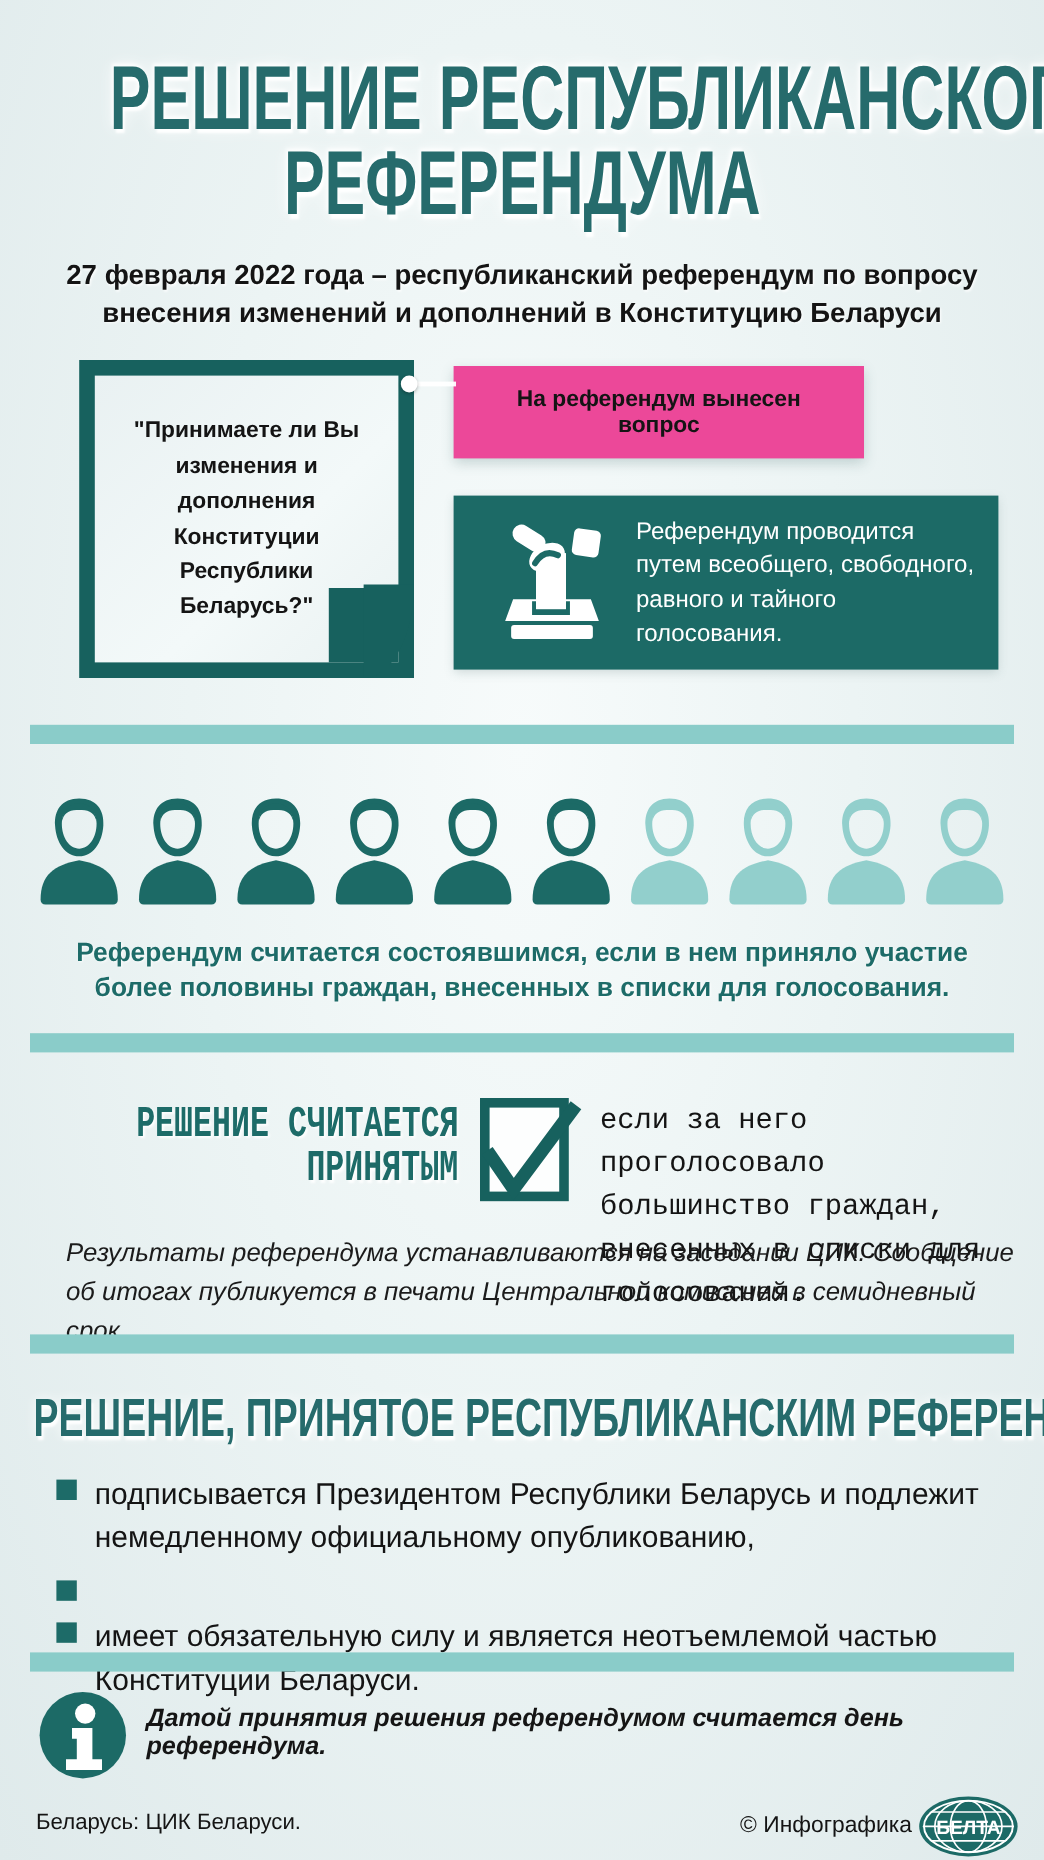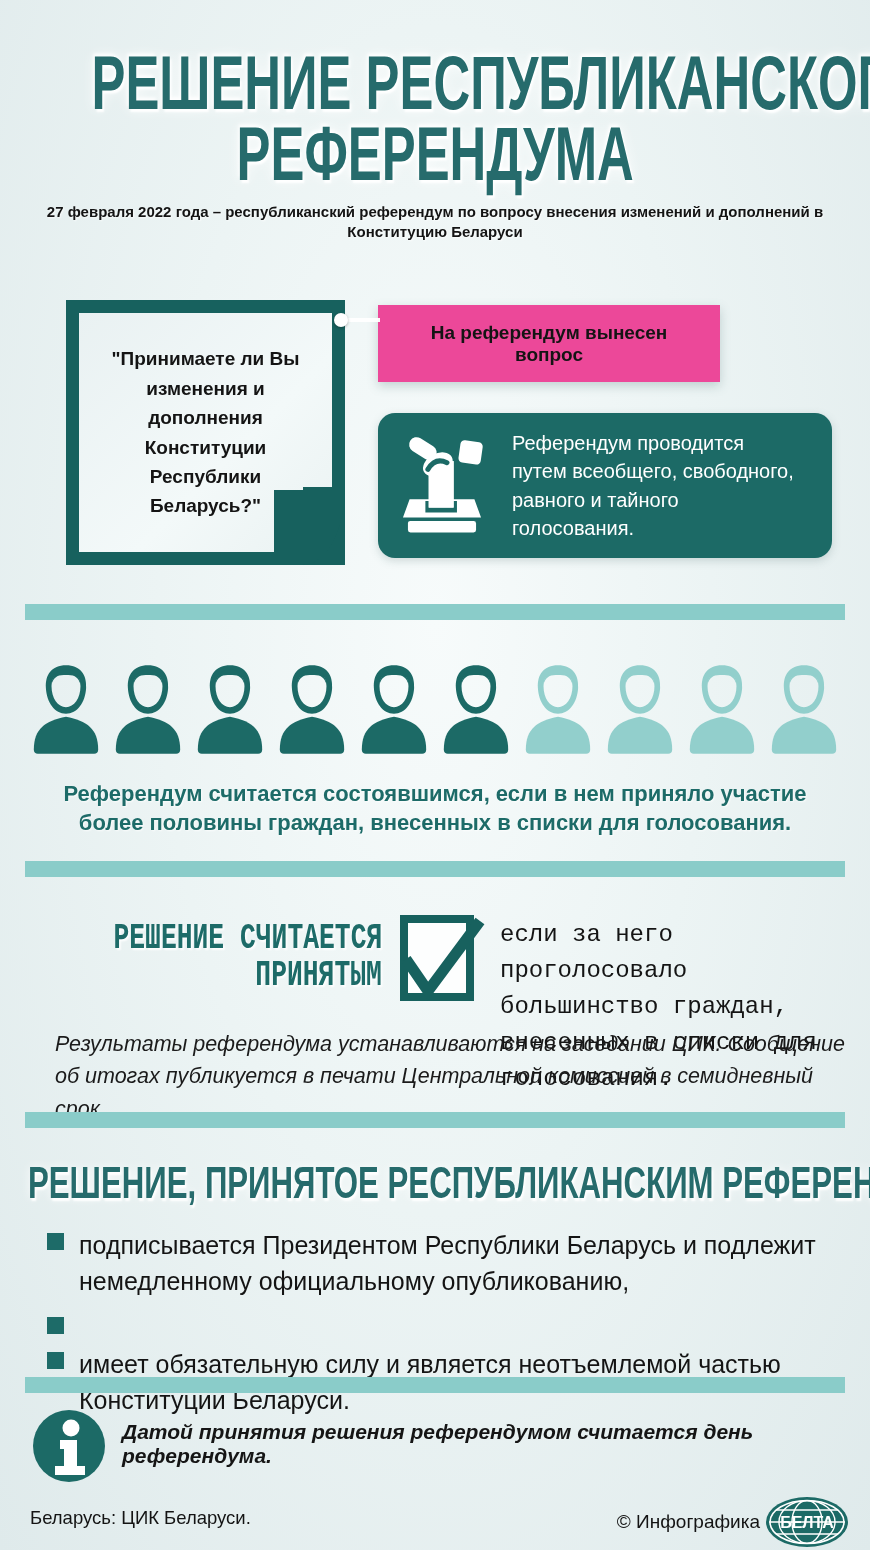--- a/index.html
+++ b/index.html
@@ -18,44 +18,44 @@
     background:radial-gradient(ellipse at 50% 40%, #f7fbfb 0%, #ecf4f4 45%, #dfeaeb 100%);
   }
   .page{position:relative;width:870px;height:1550px;}
 
   
   .title{position:absolute;top:26px;left:0;width:870px;text-align:center;
     color:var(--teal-title);font-weight:bold;
     text-shadow:2px 3px 2px rgba(255,255,255,.95), -2px -2px 3px rgba(255,255,255,.8), 0 0 14px rgba(255,255,255,.9);}
   .title .ln{display:inline-block;font-size:62px;line-height:71px;letter-spacing:0px;
     transform:scale(.82,1.22);transform-origin:50% 50%;white-space:nowrap;}
-  .subtitle{position:absolute;top:202px;left:35px;width:800px;text-align:center;
-    color:var(--ink);font-weight:bold;font-size:15px;line-height:1.35;
+  .subtitle{position:absolute;top:214px;left:35px;width:800px;text-align:center;
+    color:var(--ink);font-weight:bold;font-size:23px;line-height:1.35;
     text-shadow:1px 1px 2px rgba(255,255,255,.8);}
 
   
   .hero{position:absolute;top:293px;left:0;width:870px;height:290px;}
   .note{position:absolute;left:66px;top:7px;width:279px;height:265px;box-sizing:border-box;
     border:13px solid var(--teal-deep);
     background:linear-gradient(135deg,#e9f1f2 0%,#f3f9f9 60%,#eaf2f2 100%);
     display:flex;align-items:center;justify-content:center;}
   .note-text{width:216px;text-align:center;font-weight:bold;font-size:19px;line-height:1.55;color:var(--ink);}
   .fold-sq{position:absolute;right:0;bottom:0;width:58px;height:62px;background:var(--teal-deep);}
   .fold-curl{position:absolute;right:-13px;bottom:-13px;width:42px;height:78px;background:var(--teal-deep);
     border-bottom-right-radius:100% 100%;}
   .dot{position:absolute;left:334px;top:20px;width:14px;height:14px;border-radius:50%;background:#fff;
     box-shadow:0 1px 3px rgba(0,0,0,.3);z-index:3;}
   .link-line{position:absolute;left:344px;top:25px;width:36px;height:4px;background:rgba(255,255,255,.95);z-index:2;}
   .callout{position:absolute;left:378px;top:12px;width:342px;height:77px;background:#ec4899;
     box-shadow:0 4px 10px rgba(90,125,125,.3);display:flex;align-items:center;justify-content:center;box-sizing:border-box;
     padding:0 18px;}
   .callout-text{font-weight:bold;font-size:19px;color:var(--ink);text-align:center;}
   .method{position:absolute;left:378px;top:120px;width:454px;height:145px;background:var(--teal);
-    display:flex;align-items:center;box-sizing:border-box;padding-left:10px;
-    box-shadow:0 3px 8px rgba(90,125,125,.25);border-radius:17px;}
+    display:flex;align-items:center;box-sizing:border-box;padding-left:28px;
+    box-shadow:0 3px 8px rgba(90,125,125,.25);}
   .method-text{margin-left:16px;width:288px;color:#fff;font-size:20px;line-height:1.42;}
 
   
   .bar{position:absolute;left:25px;width:820px;height:16px;background:var(--bar);}
   .bar1{top:604px;} .bar2{top:861px;} .bar3{top:1112px;} .bar4{top:1377px;}
 
   
   .people{position:absolute;top:655px;left:0;width:870px;display:flex;justify-content:center;gap:8px;}
   .person{width:74px;height:106px;}
   .turnout-caption{position:absolute;top:779px;left:40px;width:790px;text-align:center;

